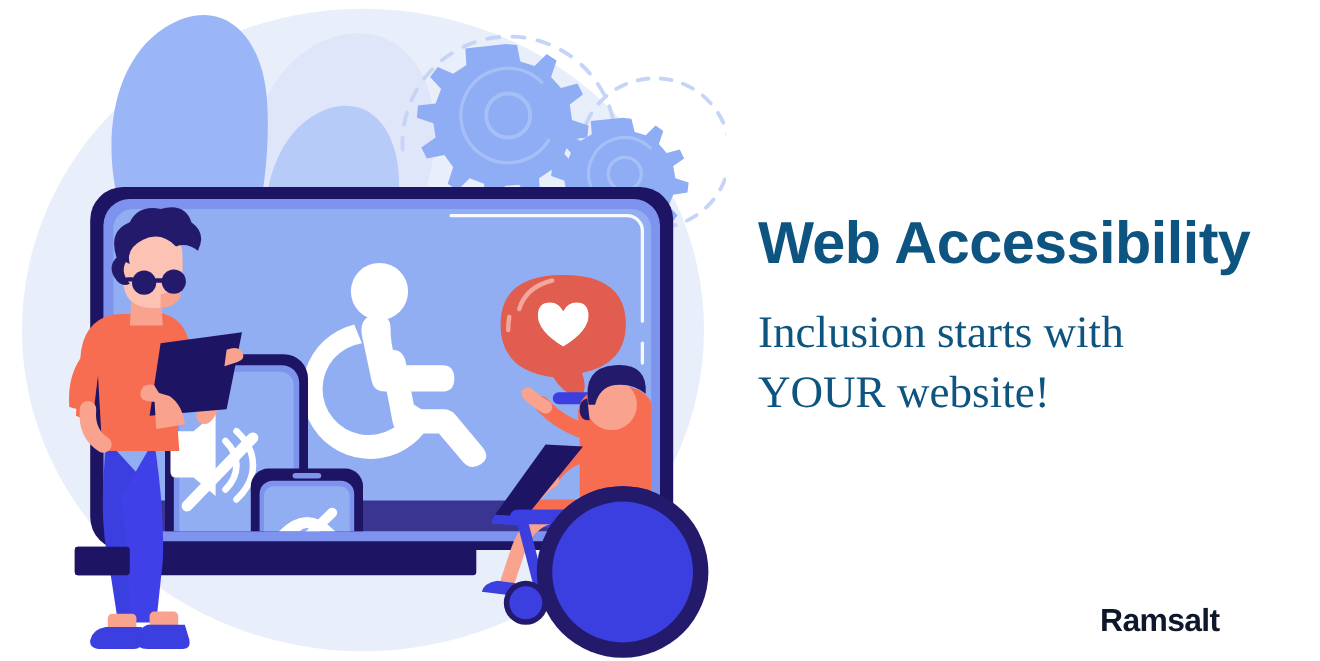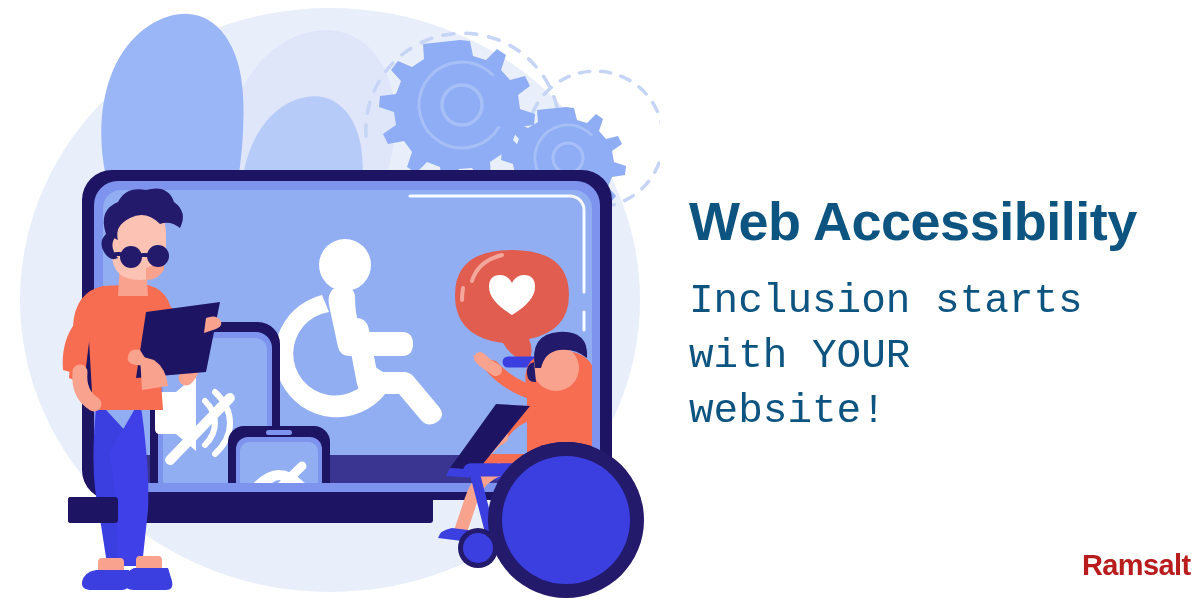--- a/index.html
+++ b/index.html
@@ -29,36 +29,36 @@
     font-weight:bold;
     font-size:54px;
     line-height:62px;
     letter-spacing:-0.5px;
     color:#0d5480;
     white-space:nowrap;
   }
   #subhead{
     margin:0;
     padding-top:22px;
-    font-family:Liberation Mono, monospace;
+    font-family:Liberation Serif, serif;
     font-weight:normal;
     font-size:41px;
     line-height:55px;
     color:#0d5480;
     max-width:440px;
   }
   #logo{
     position:absolute;
-    left:1082px;top:549px;
+    left:1000px;top:549px;
     font-family:"Liberation Sans", sans-serif;
     font-weight:bold;
     font-size:29px;
     line-height:32px;
     letter-spacing:-0.6px;
-    color:#b91c1c;
+    color:#0f172a;
   }
 </style>
 </head>
 <body>
 
 <div id="banner">
 
   <div id="illustration">
     <svg width="660" height="601" viewBox="0 0 660 601" xmlns="http://www.w3.org/2000/svg">
       <defs>

